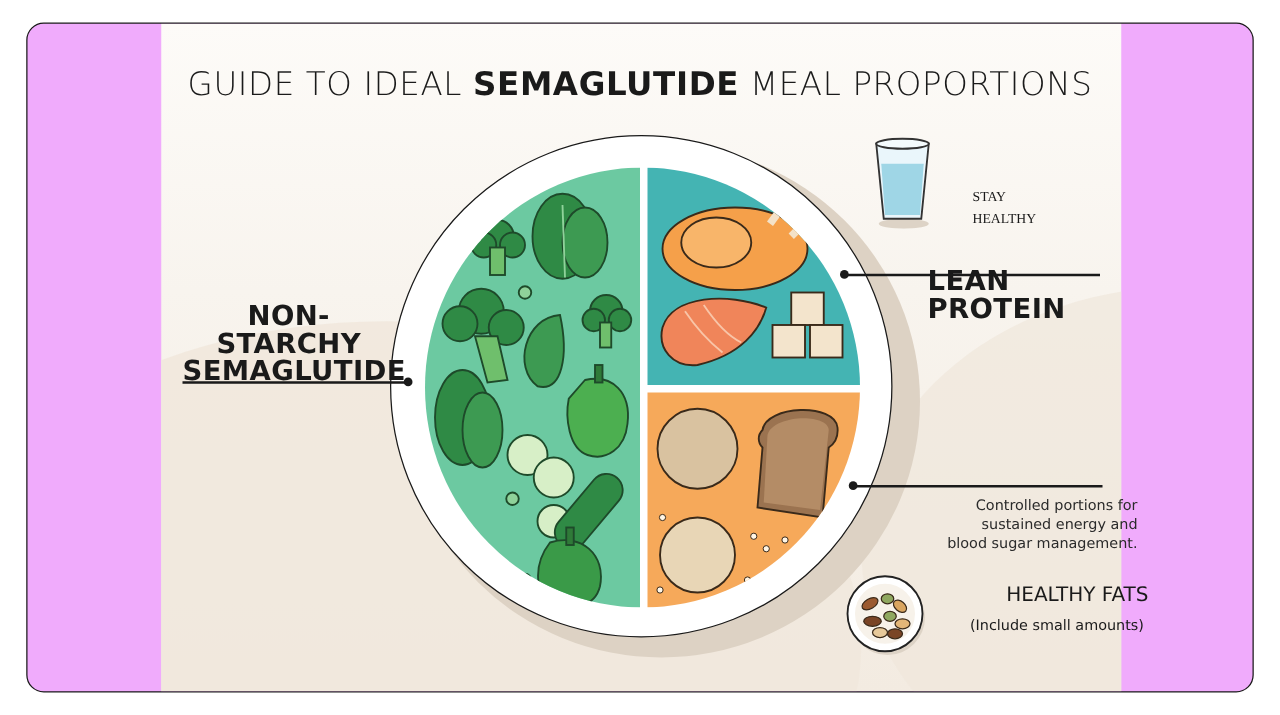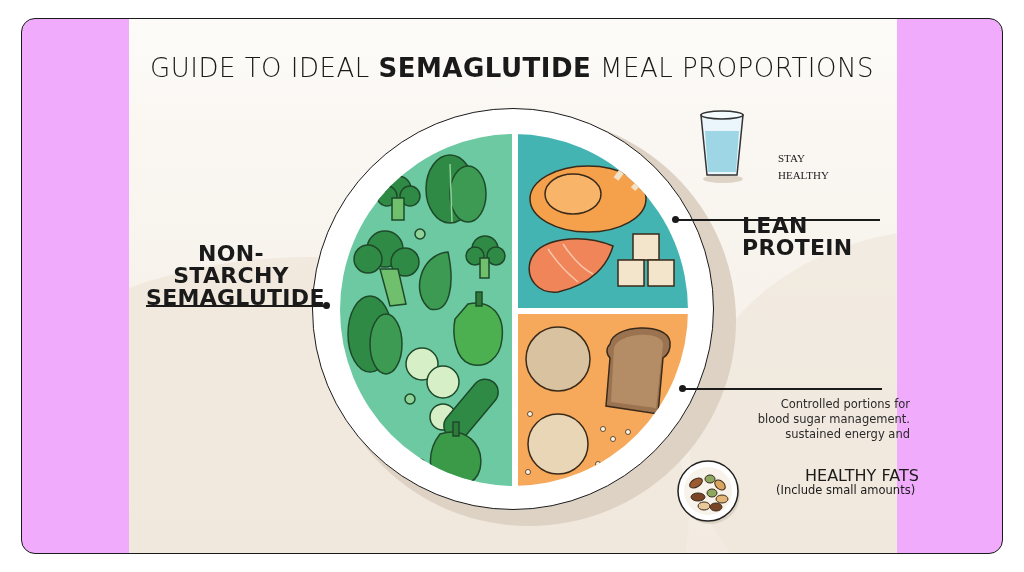--- a/index.html
+++ b/index.html
@@ -192,36 +192,36 @@
   </div>
 
   <div class="label lbl-title protein-title">LEAN PROTEIN</div>
   <div class="dot" style="left:650px; top:197px;"></div>
   <div class="rule" style="left:653px; top:200px; width:205px;"></div>
 
   <div class="dot" style="left:657px; top:366px;"></div>
   <div class="rule" style="left:660px; top:369px; width:200px;"></div>
   <div class="label lbl-desc grains-desc" style="top:378px;">
     <div>Controlled portions for</div>
+    <div>sustained energy and</div>
     <div>blood sugar management.</div>
-    <div>sustained energy and</div>
   </div>
 
   <div class="item" style="left:654px; top:440px;">
     <svg width="66" height="66" viewBox="0 0 66 66">
       <circle cx="34" cy="35" r="30" fill="#ddd3c6"></circle>
       <circle cx="32" cy="32" r="30" fill="#ffffff" stroke="#222" stroke-width="1.5"></circle>
       <circle cx="32" cy="32" r="24" fill="#f7f2ea"></circle>
       <g stroke="#3a2a1a" stroke-width="1">
         <ellipse cx="20" cy="24" rx="7" ry="4" fill="#9b5a30" transform="rotate(-30 20 24)"></ellipse>
         <ellipse cx="34" cy="20" rx="5" ry="4" fill="#8fa860"></ellipse>
         <ellipse cx="44" cy="26" rx="6" ry="4" fill="#d9a560" transform="rotate(40 44 26)"></ellipse>
         <ellipse cx="22" cy="38" rx="7" ry="4" fill="#7a4526"></ellipse>
         <ellipse cx="36" cy="34" rx="5" ry="4" fill="#8fa860"></ellipse>
         <ellipse cx="46" cy="40" rx="6" ry="4" fill="#e3b678"></ellipse>
         <ellipse cx="28" cy="47" rx="6" ry="4" fill="#e7c99a"></ellipse>
         <ellipse cx="40" cy="48" rx="6" ry="4" fill="#7a4526"></ellipse>
       </g>
     </svg>
   </div>
   <div class="label fats-title" style="top:447px;margin-left:29px;">HEALTHY FATS</div>
-  <div class="label fats-desc" style="top:464px;">(Include small amounts)</div>
+  <div class="label fats-desc" style="top:474px;">(Include small amounts)</div>
 </div>
 
 </body></html>

